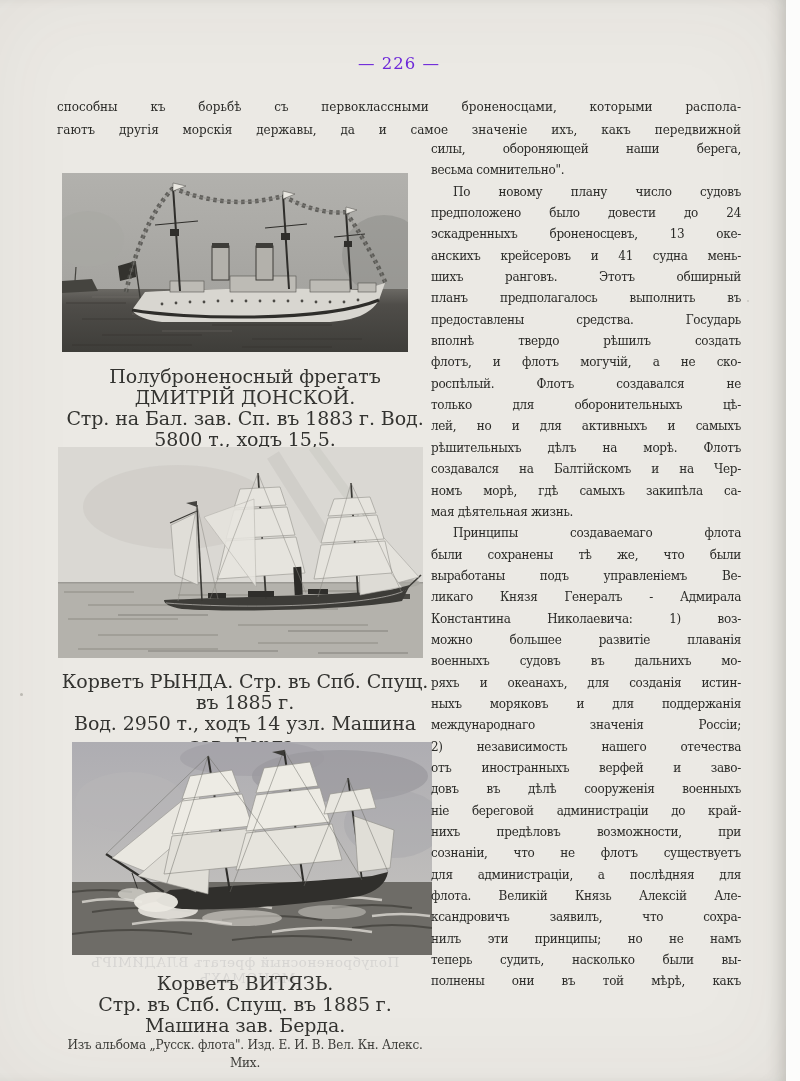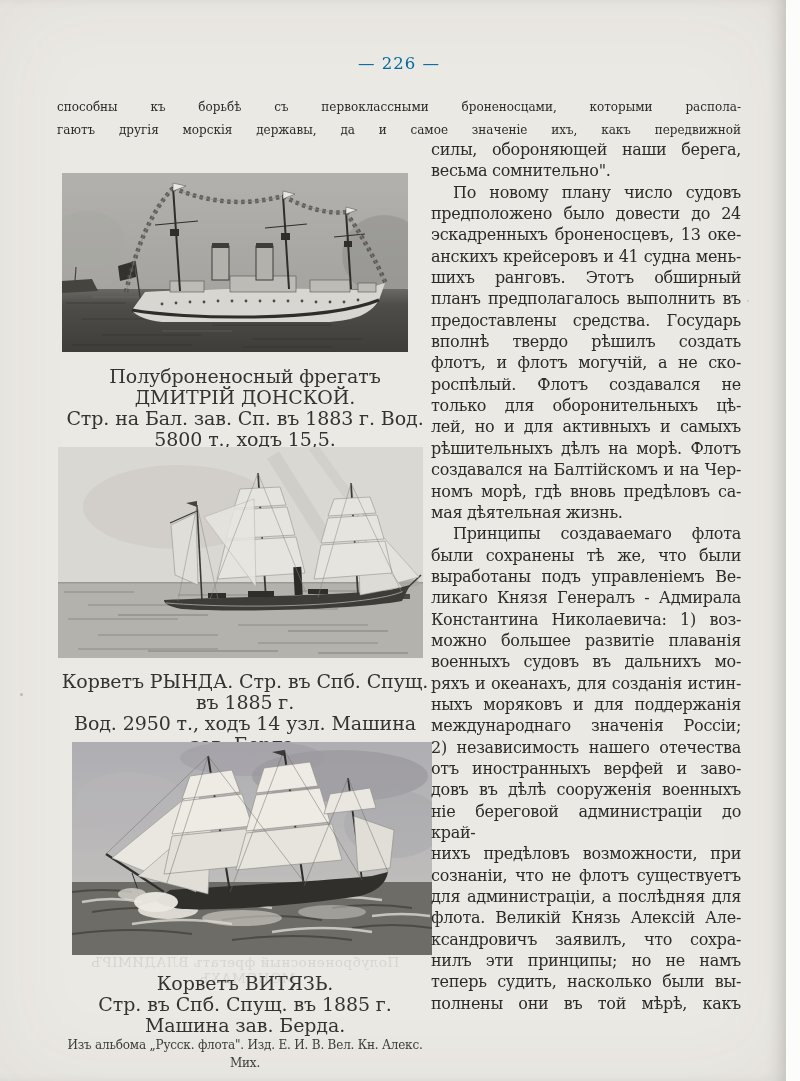--- a/index.html
+++ b/index.html
@@ -2,27 +2,27 @@
 <html><head>
 <meta charset="utf-8">
 <style>
   html,body{margin:0;padding:0;background:#fcfcfb;}
   .stage{position:relative;width:800px;height:1081px;overflow:hidden;
          font-family:"DejaVu Serif","Liberation Serif",serif;color:#2b2b28;}
   .paper{position:absolute;left:0;top:0;width:786px;height:1081px;background:#ebe9e4;
          box-shadow:inset -12px 0 16px -8px rgba(60,58,52,.22), inset 0 0 90px rgba(70,66,58,.05);}
   .page-number{position:absolute;left:57px;top:54px;width:684px;text-align:center;
          font-size:16.5px;letter-spacing:1px;color:#39settings;}
-  .page-number{color:#0369a1;}
+  .page-number{color:#6d28d9;}
   .intro{position:absolute;left:57px;top:96px;width:684px;font-size:12px;line-height:23px;}
   .bline{text-align:justify;text-align-last:justify;white-space:normal;}
   .bline.last{text-align-last:left;}
   .bline.indent{text-indent:22px;}
   .body-col{position:absolute;left:431px;top:139px;width:310px;
-            font-size:16px;line-height:21.35px;letter-spacing:-0.3px;}
+            font-size:12px;line-height:21.35px;letter-spacing:-0.3px;}
   .fig{position:absolute;margin:0;padding:0;}
   .fig svg{display:block;}
   .fig1{left:62px;top:173px;}
   .fig2{left:58px;top:447px;}
   .fig3{left:72px;top:742px;}
   .caption{position:absolute;left:57px;width:376px;text-align:center;color:#333330;}
   .cap1{top:366px;} .cap2{top:671px;} .cap3{top:973px;}
   .cap-line{font-size:19px;line-height:21px;letter-spacing:-0.1px;}
   .cap-credit{font-size:12px;line-height:18px;letter-spacing:-0.2px;color:#3c3c38;}
   .bleed{position:absolute;left:57px;top:954px;width:376px;text-align:center;
@@ -280,21 +280,21 @@
       <div class="bline">шихъ ранговъ. Этотъ обширный</div>
       <div class="bline">планъ предполагалось выполнить въ</div>
       <div class="bline">предоставлены средства. Государь</div>
       <div class="bline">вполнѣ твердо рѣшилъ создать</div>
       <div class="bline">флотъ, и флотъ могучій, а не ско-</div>
       <div class="bline">роспѣлый. Флотъ создавался не</div>
       <div class="bline">только для оборонительныхъ цѣ-</div>
       <div class="bline">лей, но и для активныхъ и самыхъ</div>
       <div class="bline">рѣшительныхъ дѣлъ на морѣ. Флотъ</div>
       <div class="bline">создавался на Балтійскомъ и на Чер-</div>
-      <div class="bline">номъ морѣ, гдѣ вновь предѣловъ са-</div>
+      <div class="bline">номъ морѣ, гдѣ самыхъ закипѣла са-</div>
       <div class="bline last">мая дѣятельная жизнь.</div>
       <div class="bline indent">Принципы создаваемаго флота</div>
       <div class="bline">были сохранены тѣ же, что были</div>
       <div class="bline">выработаны подъ управленіемъ Ве-</div>
       <div class="bline">ликаго Князя Генералъ - Адмирала</div>
       <div class="bline">Константина Николаевича: 1) воз-</div>
       <div class="bline">можно большее развитіе плаванія</div>
       <div class="bline">военныхъ судовъ въ дальнихъ мо-</div>
       <div class="bline">ряхъ и океанахъ, для созданія истин-</div>
       <div class="bline">ныхъ моряковъ и для поддержанія</div>

